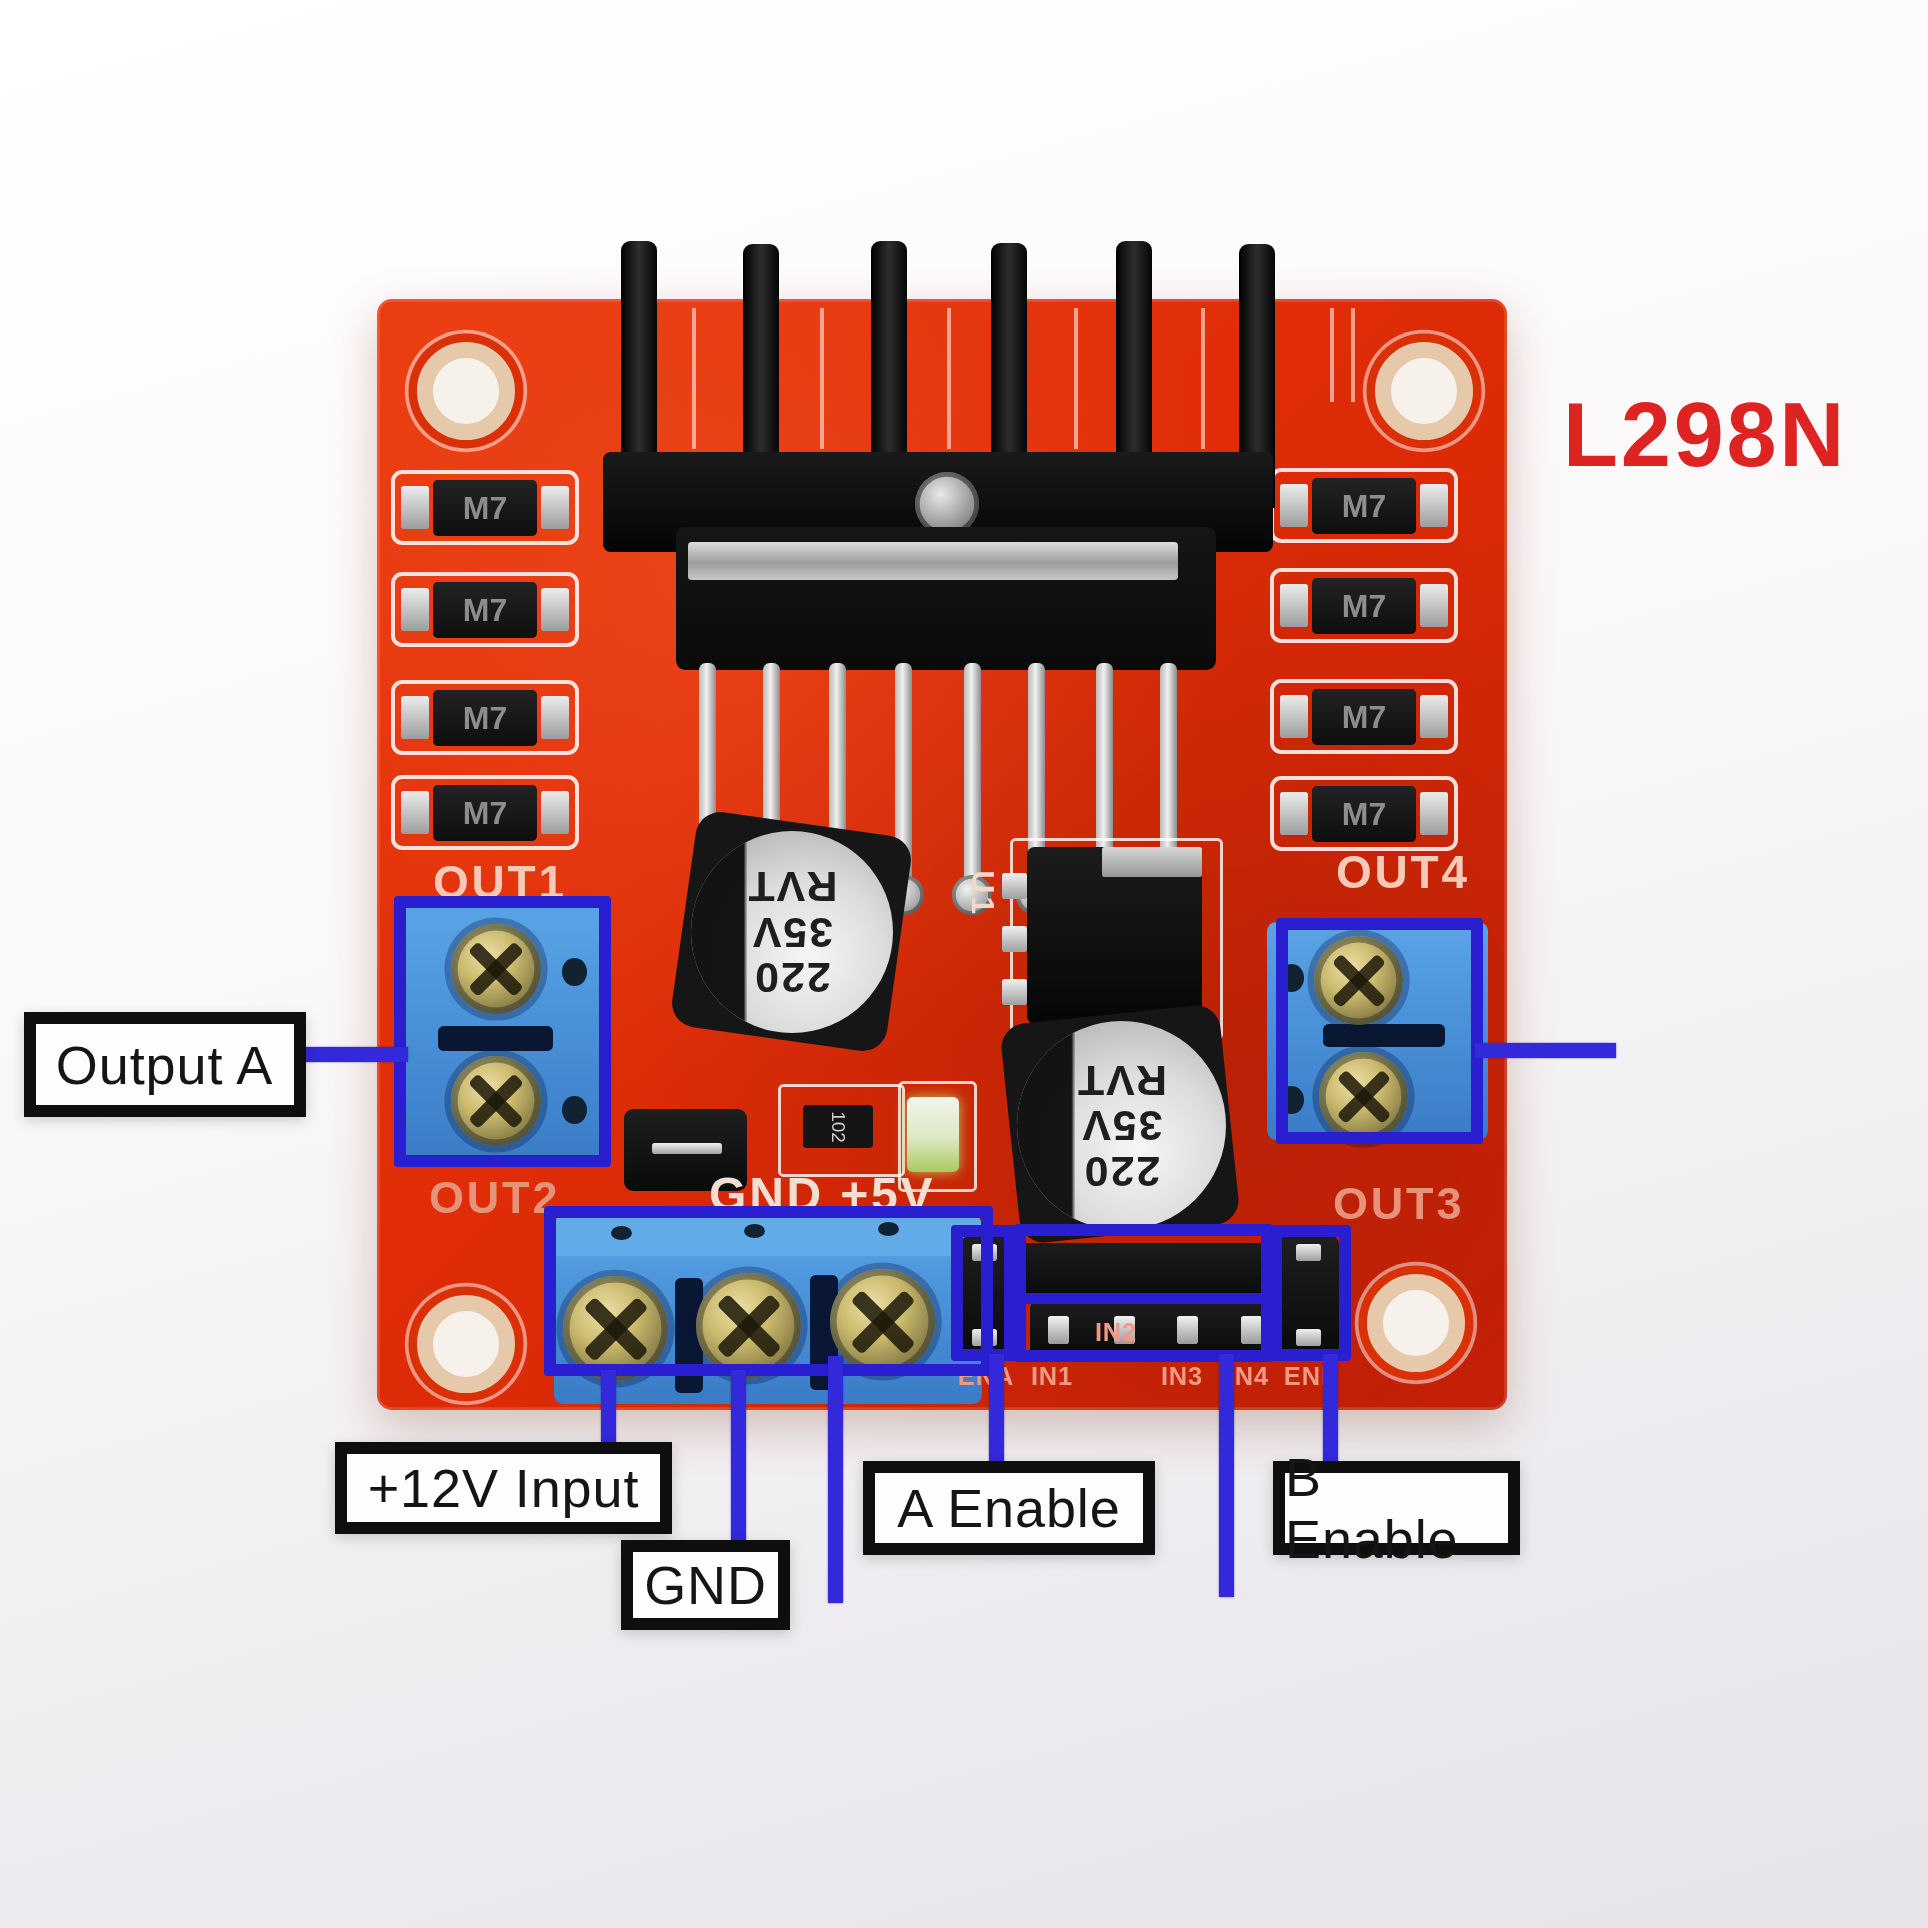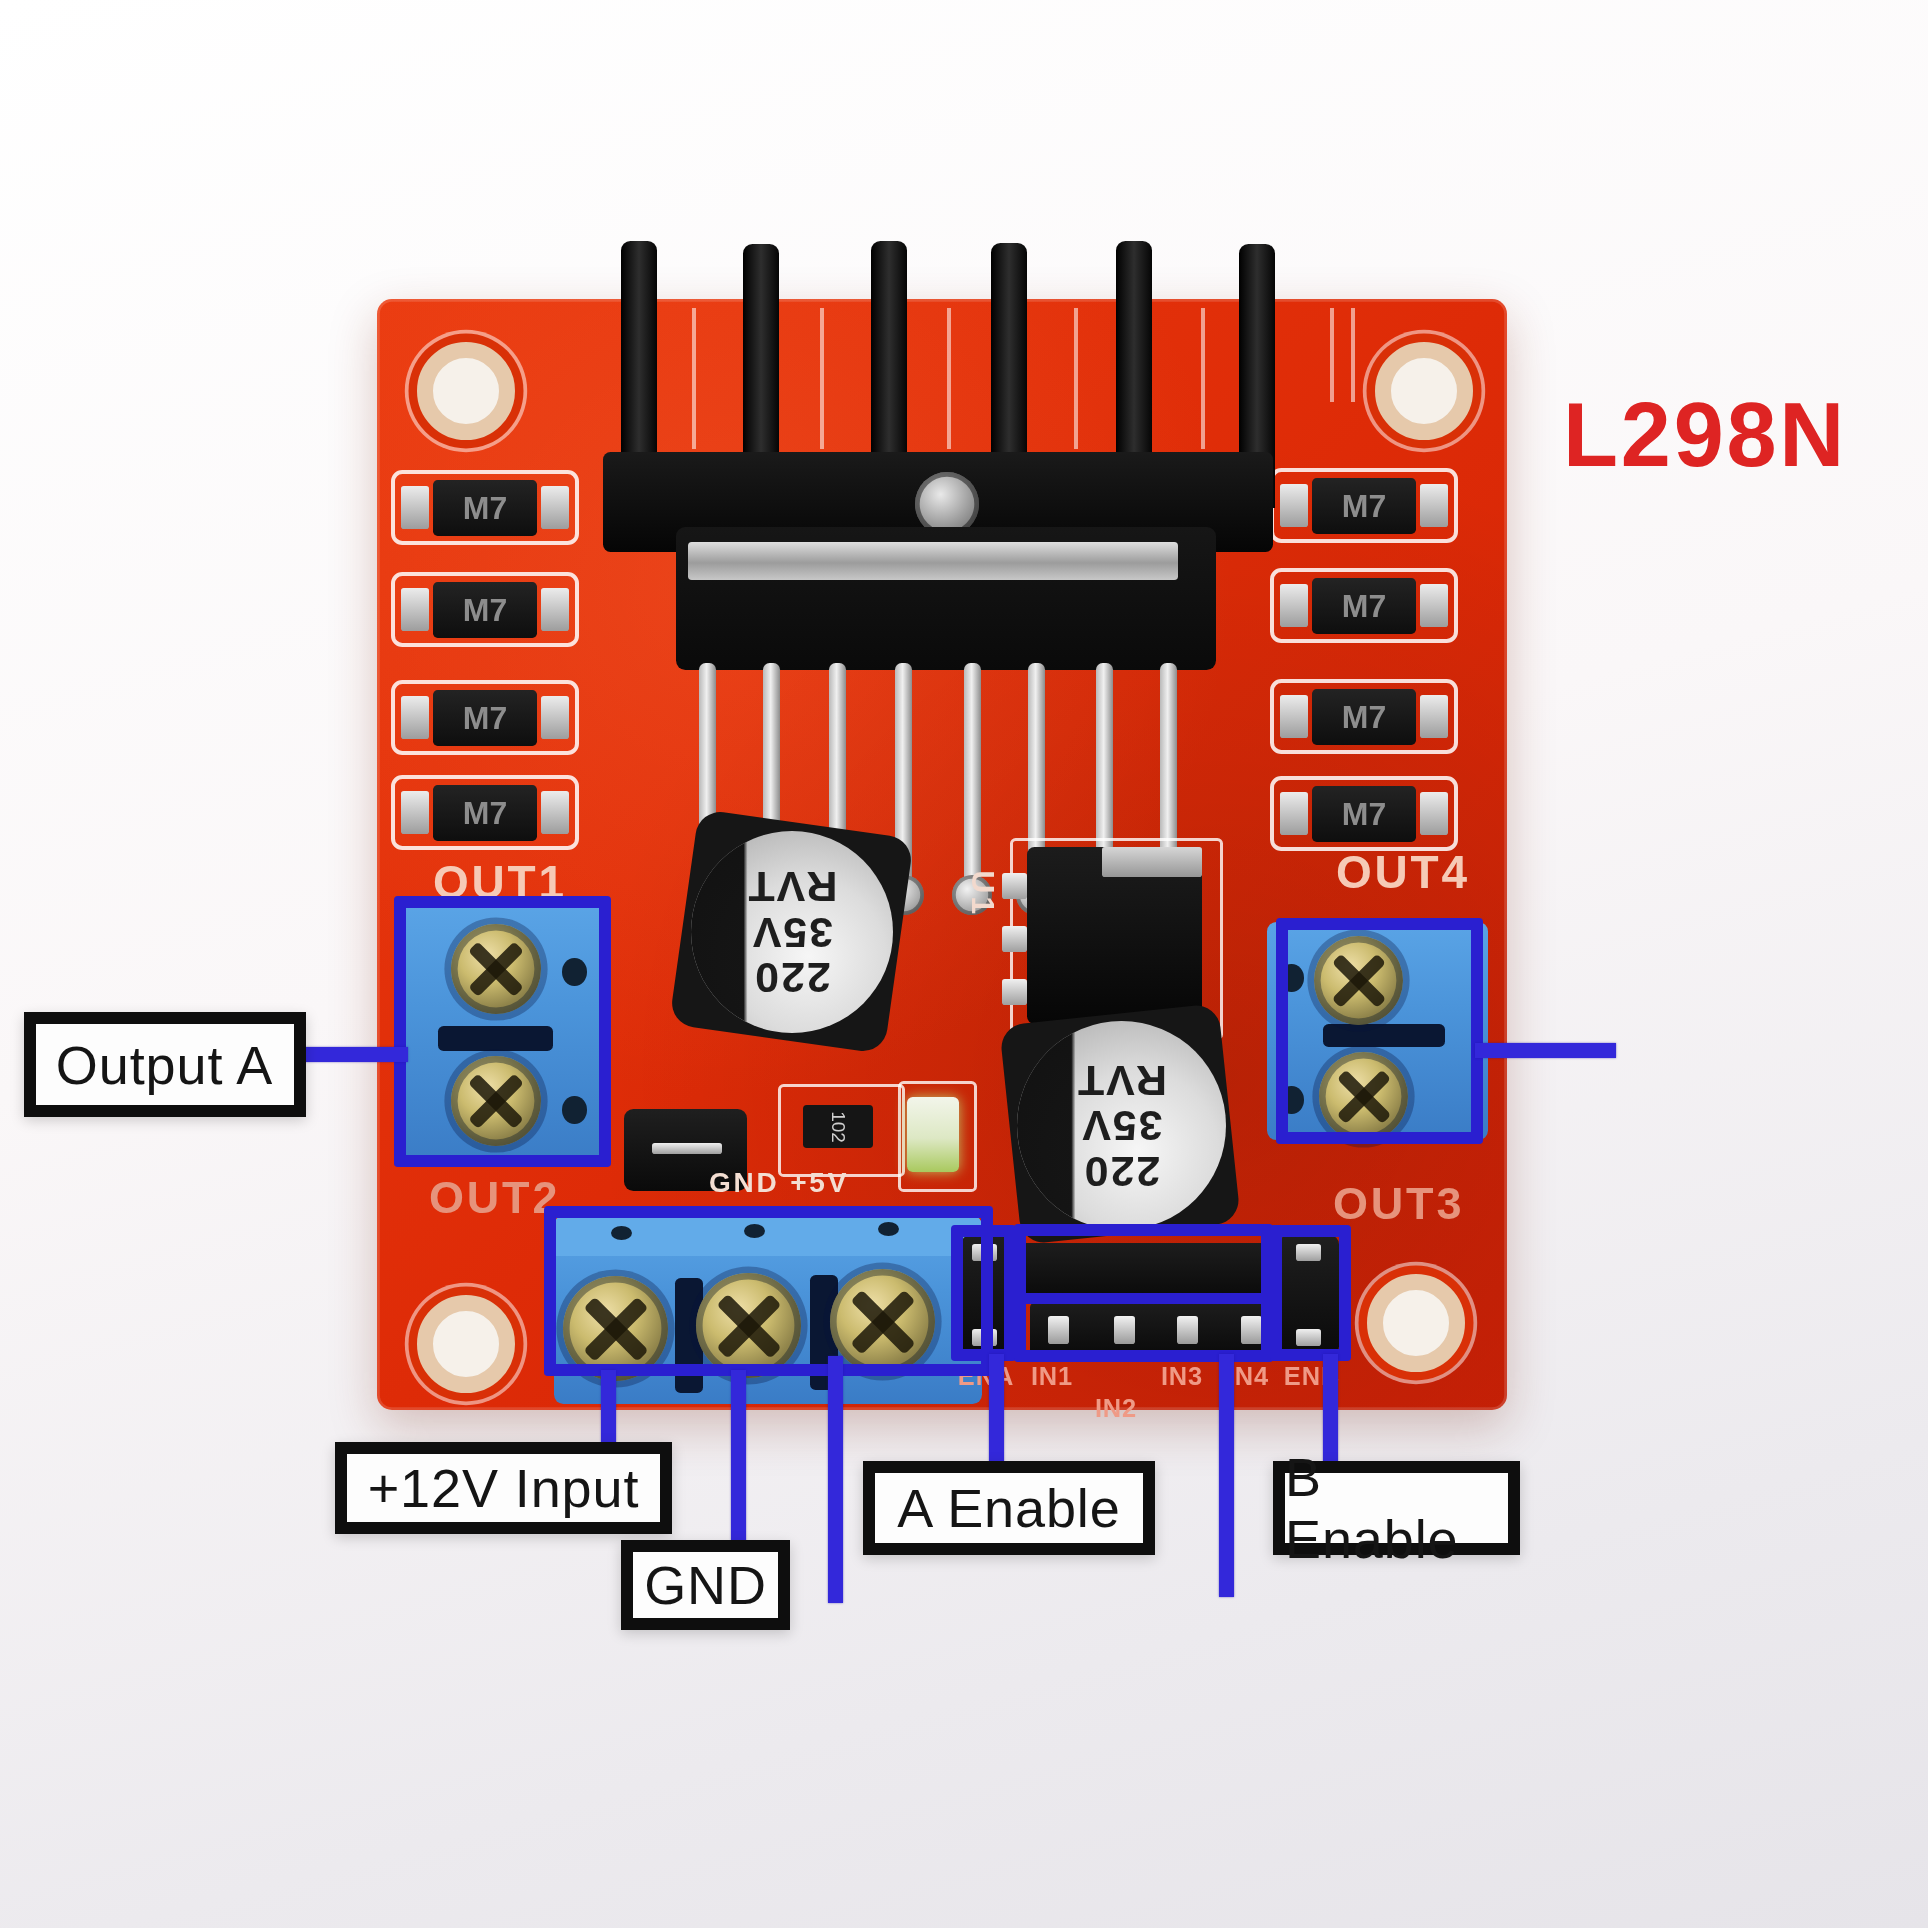--- a/index.html
+++ b/index.html
@@ -193,21 +193,21 @@
 
     <div class="abs jumper" style="left:247px;top:810px;width:123px;height:82px"></div>
     <div class="abs glint" style="left:275px;top:844px;width:70px;height:11.3px"></div>
     <div class="abs wframe" style="left:401px;top:785px;width:121px;height:87px"></div>
     <div class="abs rbody" style="left:426px;top:806px;width:70px;height:43px">
         <span style="transform:rotate(90deg)">102</span>
       </div>
     <div class="abs wframe" style="left:521px;top:782px;width:73px;height:105px"></div>
     <div class="abs ledbody" style="left:530px;top:798px;width:52px;height:75px"></div>
 
-    <div class="abs silk" style="left:332px;top:868px;color:#f3ded2;font-size:28px">GND +5V</div>
+    <div class="abs silk" style="left:332px;top:868px;color:#f3ded2;font-size:48px">GND +5V</div>
 
     <div class="abs tblock" style="left:26px;top:605px;width:202px;height:260px"></div>
     <div class="abs tslot" style="left:61px;top:727px;width:115px;height:24.5px"></div>
     <div class="abs tdot" style="left:185px;top:659px;width:24.5px;height:28px"></div>
     <div class="abs tdot" style="left:185px;top:797px;width:24.5px;height:28px"></div>
     <div class="abs screw" style="left:74px;top:625px;width:90px;height:90px"></div>
     <div class="abs screw" style="left:74px;top:757px;width:90px;height:90px"></div>
 
     <div class="abs tblock" style="left:890px;top:623px;width:221px;height:218px"></div>
     <div class="abs tslot" style="left:946px;top:725px;width:122px;height:22.6px"></div>
@@ -235,21 +235,21 @@
     <div class="abs hpin" style="left:864px;top:1017px"></div>
     <div class="abs jumper" style="left:584px;top:936px;width:49px;height:121px"></div>
     <div class="abs glint" style="left:595px;top:945px;width:24.5px;height:17px"></div>
     <div class="abs glint" style="left:595px;top:1030px;width:24.5px;height:17px"></div>
     <div class="abs jumper" style="left:902px;top:936px;width:60px;height:121px"></div>
     <div class="abs glint" style="left:919px;top:945px;width:24.5px;height:17px"></div>
     <div class="abs glint" style="left:919px;top:1030px;width:24.5px;height:17px"></div>
 
     <div class="abs pinlbl" style="left:576px;top:1063px">ENA</div>
     <div class="abs pinlbl" style="left:642px;top:1063px">IN1</div>
-    <div class="abs pinlbl" style="left:706px;top:1095px">IN2</div>
+    <div class="abs pinlbl" style="left:706px;top:1019px">IN2</div>
     <div class="abs pinlbl" style="left:772px;top:1063px">IN3</div>
     <div class="abs pinlbl" style="left:838px;top:1063px">IN4</div>
     <div class="abs pinlbl" style="left:902px;top:1063px">ENB</div>
 
     <div class="abs hl" style="left:17px;top:597px;width:217px;height:271px"></div>
     <div class="abs hl" style="left:899px;top:619px;width:207px;height:226px"></div>
     <div class="abs hl" style="left:167px;top:907px;width:449px;height:170px"></div>
     <div class="abs hl" style="left:574px;top:926px;width:65px;height:136px"></div>
     <div class="abs hl" style="left:637px;top:925px;width:259px;height:138px"></div>
     <div class="abs" style="left:643px;top:994px;width:243px;height:11.3px;background:#2a1fd0"></div>

